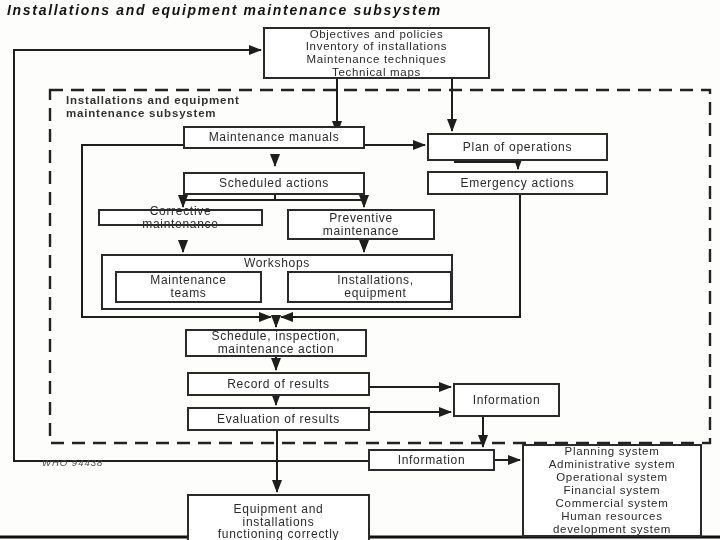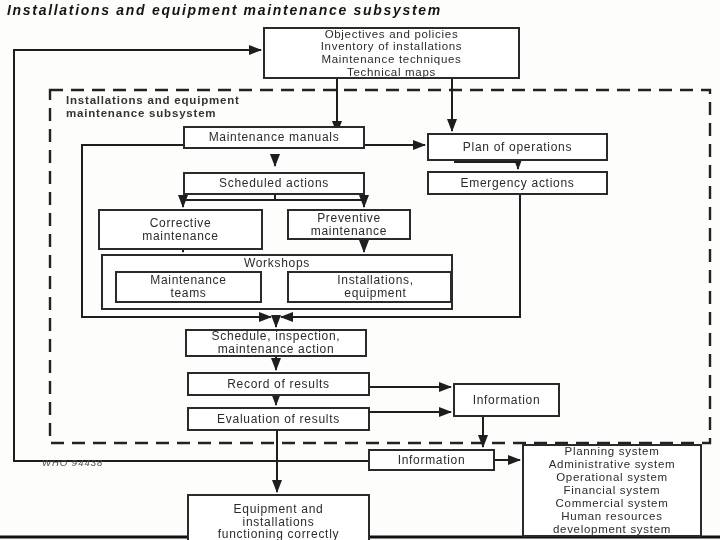--- a/index.html
+++ b/index.html
@@ -96,37 +96,37 @@
     </g>
 
     <path d="M0 537 H720" stroke="#111" stroke-width="3"></path>
   </svg>
 
   <div class="title">Installations and equipment maintenance subsystem</div>
 
   <div class="subsys-label">Installations and equipment
 maintenance subsystem</div>
 
-  <div class="node small" style="left:263px;top:27px;width:257px;height:52px;">Objectives and policies
+  <div class="node small" style="left:263px;top:27px;width:227px;height:52px;">Objectives and policies
 Inventory of installations
 Maintenance techniques
 Technical maps</div>
 
   <div class="node" style="left:183px;top:126px;width:182px;height:23px;">Maintenance manuals</div>
 
   <div class="node" style="left:427px;top:133px;width:181px;height:28px;">Plan of operations</div>
 
   <div class="node" style="left:183px;top:172px;width:182px;height:23px;">Scheduled actions</div>
 
   <div class="node" style="left:427px;top:171px;width:181px;height:24px;">Emergency actions</div>
 
-  <div class="node" style="left:98px;top:209px;width:165px;height:41px;">Corrective
+  <div class="node" style="left:98px;top:209px;width:165px;height:17px;">Corrective
 maintenance</div>
 
-  <div class="node" style="left:287px;top:209px;width:124px;height:31px;">Preventive
+  <div class="node" style="left:287px;top:209px;width:148px;height:31px;">Preventive
 maintenance</div>
 
   <div class="node" style="left:101px;top:254px;width:352px;height:56px;align-items:flex-start;">
     <span style="position:absolute;top:1px;left:0;width:100%;text-align:center;">Workshops</span>
   </div>
 
   <div class="node" style="left:115px;top:271px;width:147px;height:32px;z-index:3;">Maintenance
 teams</div>
 
   <div class="node" style="left:287px;top:271px;width:165px;height:32px;z-index:3;padding-left:12px;">Installations,

